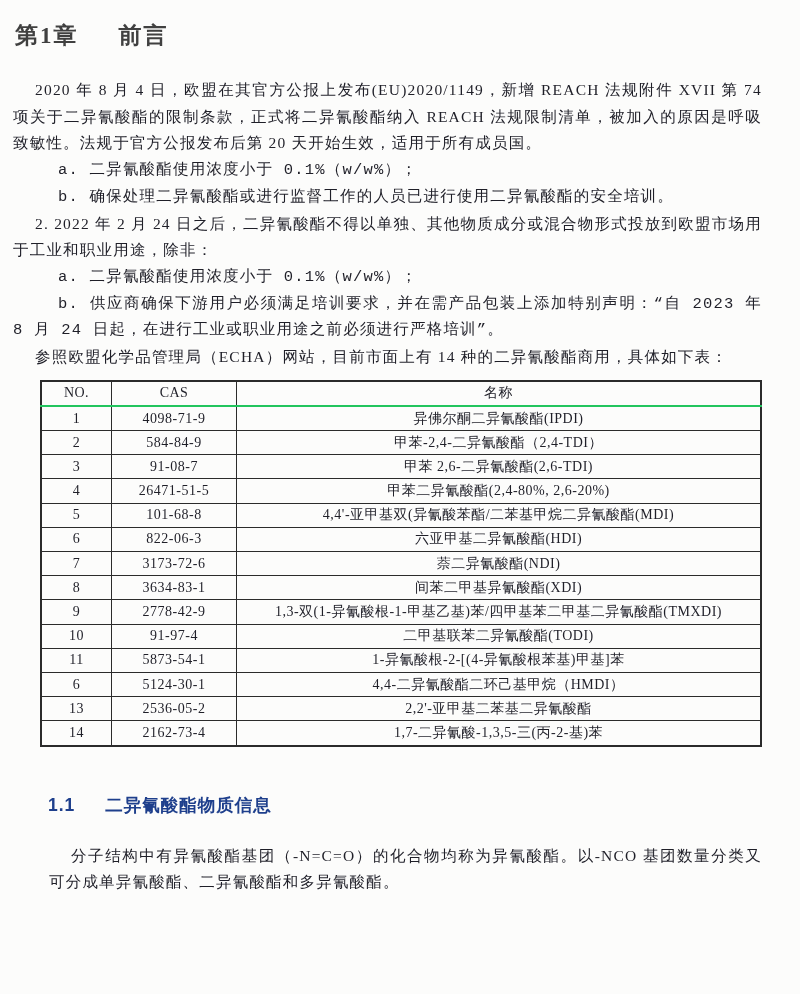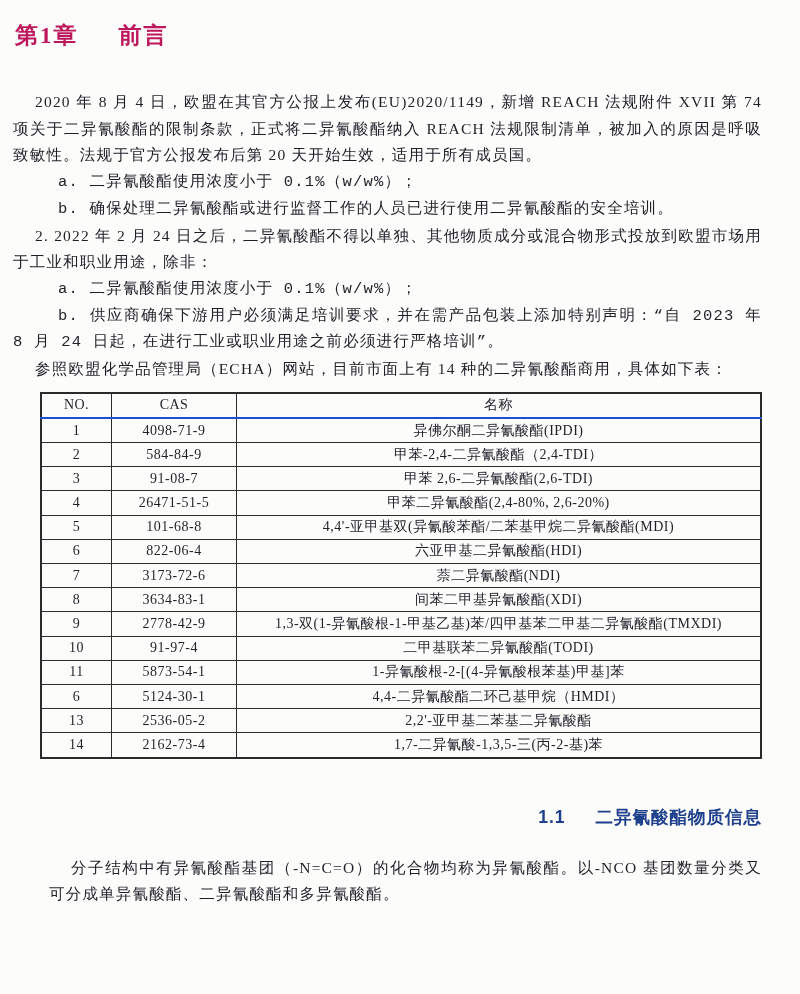--- a/index.html
+++ b/index.html
@@ -14,26 +14,26 @@
     box-sizing:border-box;
     width:800px; height:994px;
     padding:14px 38px 0 13px;
     overflow:hidden;
   }
   
   .chapter {
     margin:6px 0 0 2px;
     font-size:23px;
     font-weight:bold;
-    color:#be185d;
+    color:#404040;
     letter-spacing:2px;
   }
   .chapter-gap { display:inline-block; width:40px; }
   
-  .content { margin-top:38px; }
+  .content { margin-top:26px; }
   .content p {
     margin:0;
     font-size:15.5px;
     line-height:26.7px;
     letter-spacing:1.2px;
     text-align:justify;
   }
   .ind2  { text-indent:22px; }
   .indab { text-indent:45px;font-family:Liberation Mono, monospace; }
   
@@ -49,32 +49,31 @@
     font-weight:normal;
     font-size:14px;
     height:23.2px;
     line-height:16px;
     padding:0 3px;
     text-align:center;
     letter-spacing:0.5px;
     overflow:hidden;
     white-space:nowrap;
   }
-  .substances thead th { border-bottom:2px solid #1d4ed8; }
+  .substances thead th { border-bottom:2px solid #22c55e; }
   .col-no  { width:63px; }
   .col-cas { width:118px; }
   
   .section-heading {
     margin:46px 0 0 35px;
     font-family:"Liberation Sans","DejaVu Sans",sans-serif;
     font-size:17.5px;
     font-weight:bold;
     color:#1e3f8c;
     letter-spacing:1px;
-    text-align:right;
   }
   .section-gap { display:inline-block; width:30px; }
   .section-body { margin-top:26px;margin-left:36px; }
 </style>
 </head>
 <body>
 
 <div class="page">
 
   <h1 class="chapter"><span>第1章</span><span class="chapter-gap"></span><span>前言</span></h1>
@@ -118,21 +117,21 @@
           <td>26471-51-5</td>
           <td>甲苯二异氰酸酯(2,4-80%, 2,6-20%)</td>
         </tr>
         <tr>
           <td>5</td>
           <td>101-68-8</td>
           <td>4,4'-亚甲基双(异氰酸苯酯/二苯基甲烷二异氰酸酯(MDI)</td>
         </tr>
         <tr>
           <td>6</td>
-          <td>822-06-4</td>
+          <td>822-06-3</td>
           <td>六亚甲基二异氰酸酯(HDI)</td>
         </tr>
         <tr>
           <td>7</td>
           <td>3173-72-6</td>
           <td>萘二异氰酸酯(NDI)</td>
         </tr>
         <tr>
           <td>8</td>
           <td>3634-83-1</td>

